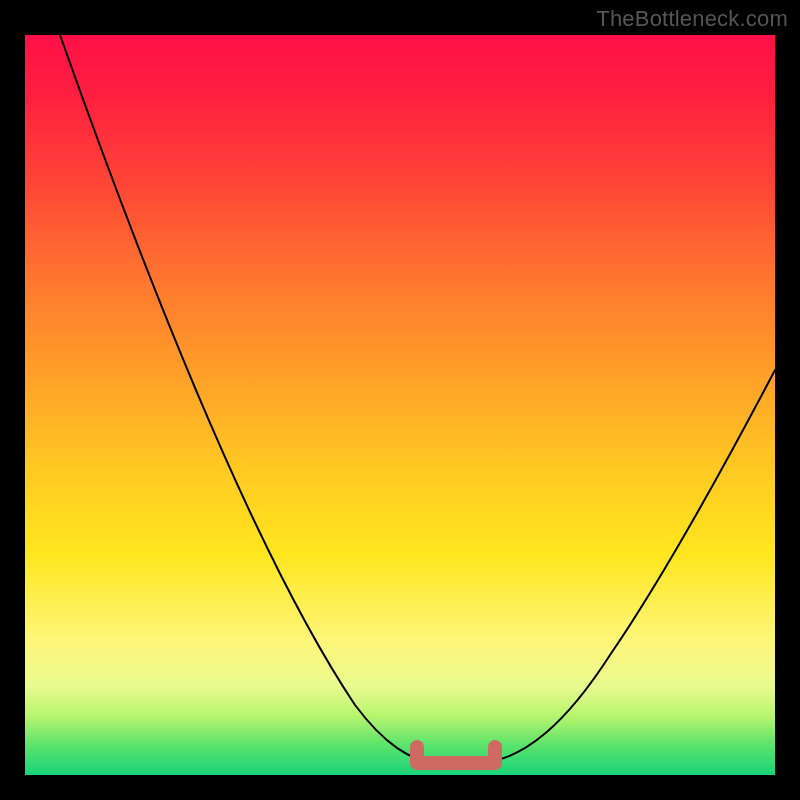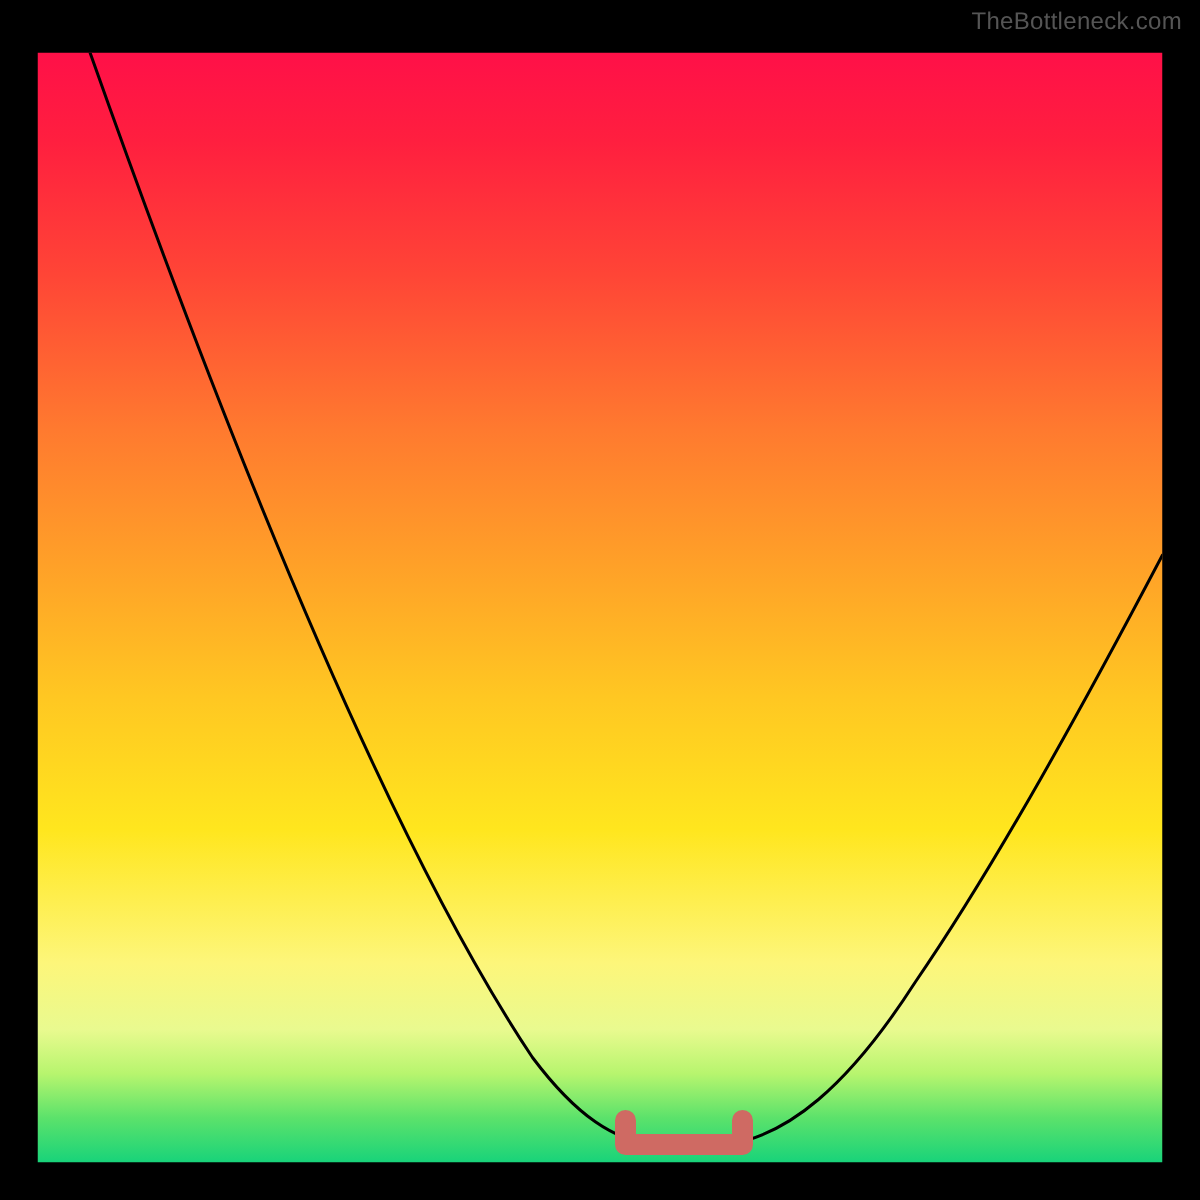--- a/index.html
+++ b/index.html
@@ -15,21 +15,21 @@
     position: relative;
     width: 800px;
     height: 800px;
     background: #000;
   }
   .attribution {
     position: absolute;
     top: 6px;
     right: 12px;
     color: #555;
-    font-size: 16px;
+    font-size: 22px;
     font-weight: 500;
     letter-spacing: 0.2px;
     z-index: 5;
   }
   .plot {
     position: absolute;
     left: 25px;
     top: 35px;
     width: 750px;
     height: 740px;

